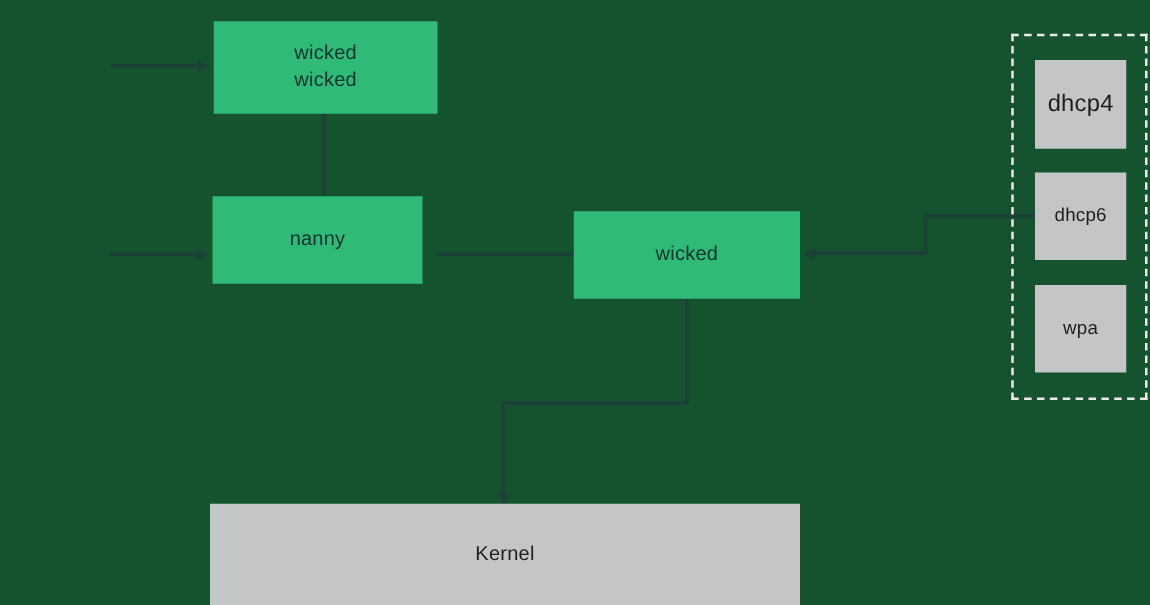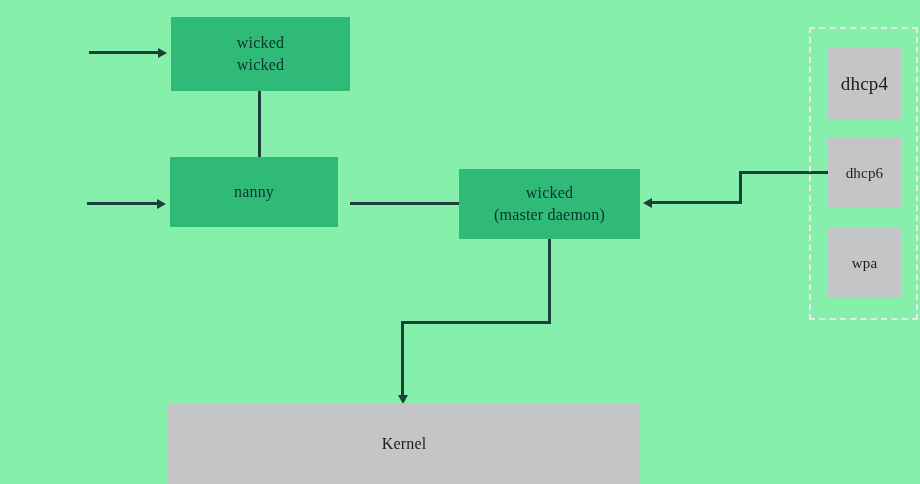--- a/index.html
+++ b/index.html
@@ -4,23 +4,23 @@
 <style>
   html, body {
     margin: 0;
     padding: 0;
     background: #000000;
   }
   #canvas {
     position: relative;
     width: 920px;
     height: 484px;
-    background: #86efac;
+    background: #14532d;
     overflow: hidden;
-    font-family: Liberation Serif, serif;
+    font-family: Liberation Sans, sans-serif;
   }
   .node {
     position: absolute;
     display: flex;
     flex-direction: column;
     align-items: center;
     justify-content: center;
     text-align: center;
     font-size: 16px;
     line-height: 22px;
@@ -120,21 +120,20 @@
     <span>wicked</span>
     <span>wicked</span>
   </div>
 
   <div class="node node-green" id="node-nanny">
     <span>nanny</span>
   </div>
 
   <div class="node node-green" id="node-master">
     <span>wicked</span>
-    <span>(master daemon)</span>
   </div>
 
   <div class="node node-gray" id="node-dhcp4">
     <span>dhcp4</span>
   </div>
 
   <div class="node node-gray" id="node-dhcp6">
     <span>dhcp6</span>
   </div>
 

